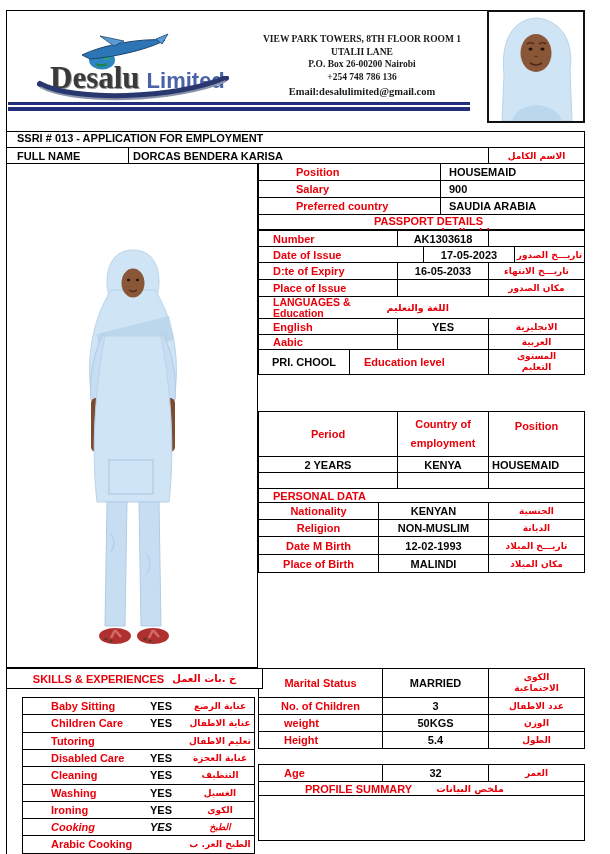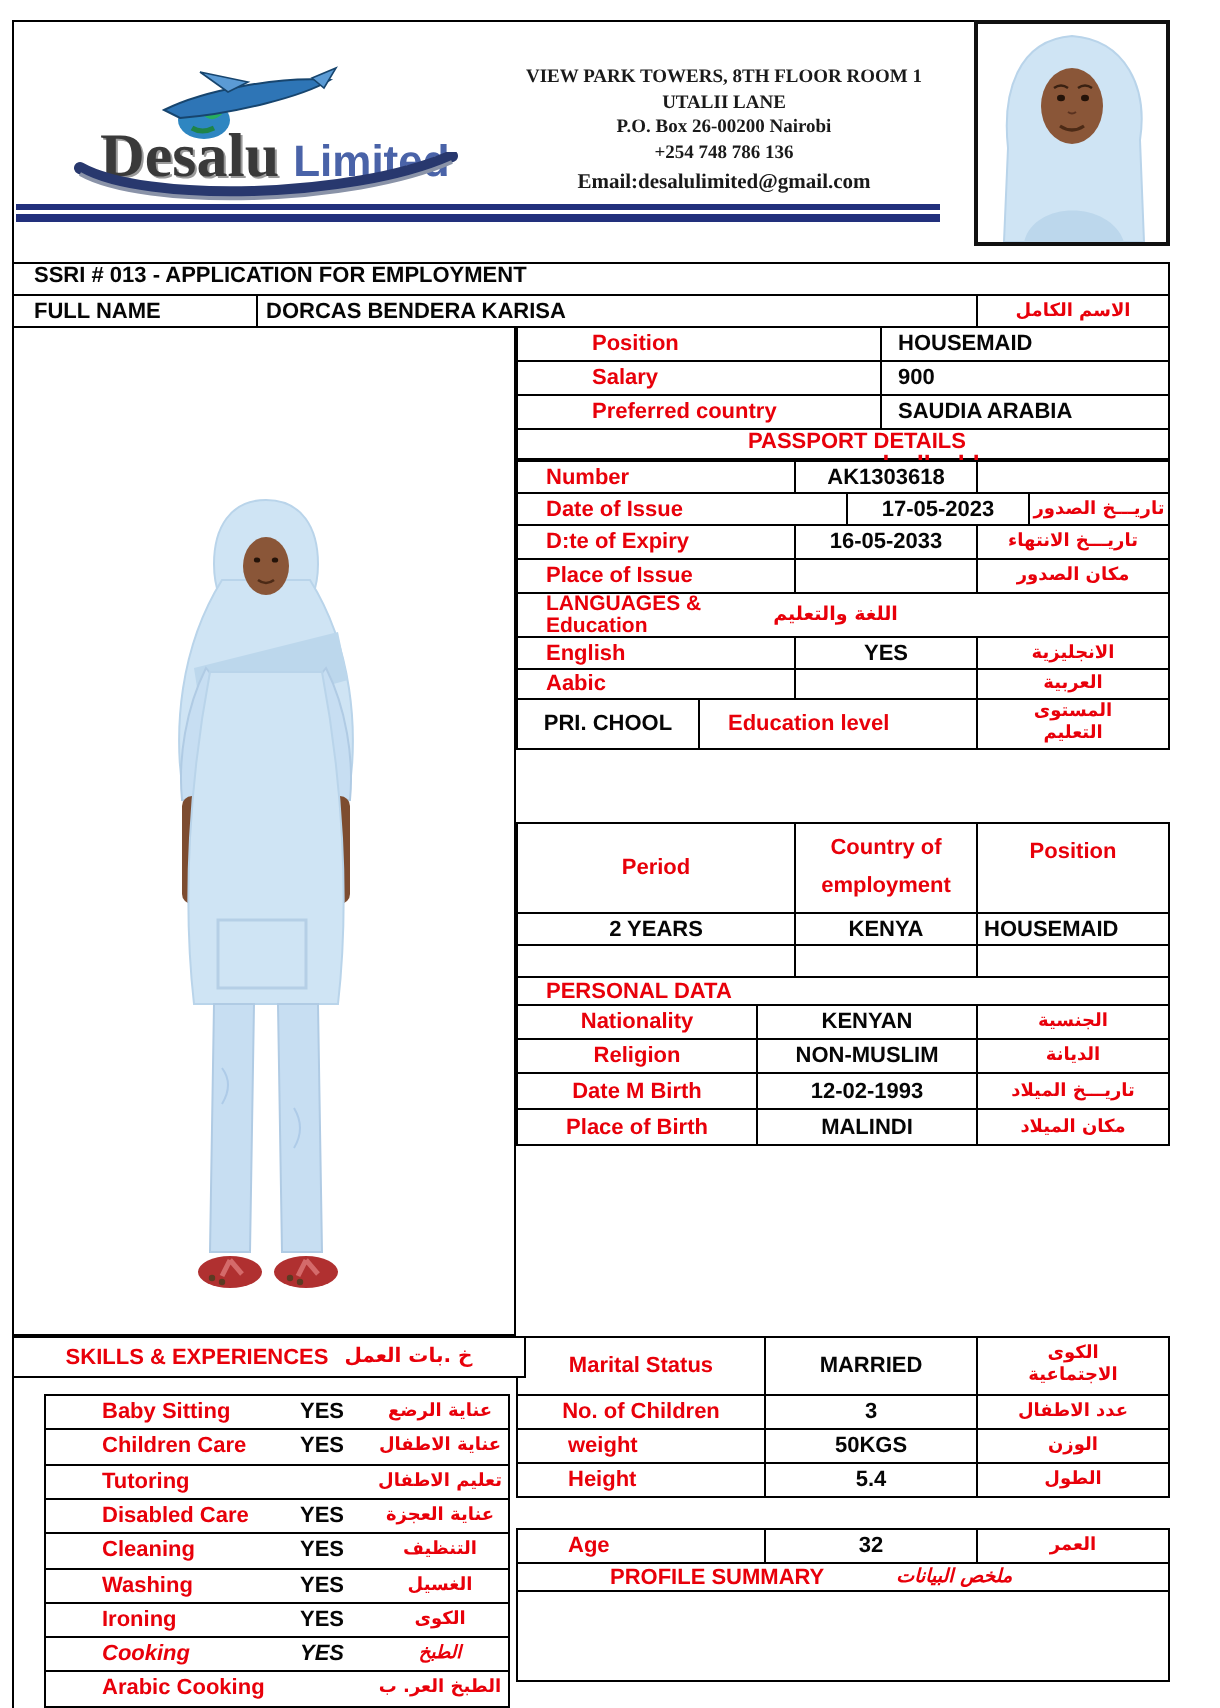--- a/index.html
+++ b/index.html
@@ -388,21 +388,21 @@
       </div>
     <div class="c bdr cen" style="width:106px;">
         <span class="val">32</span>
       </div>
     <div class="c cen" style="flex:1;">
         <span class="ar">العمر</span>
       </div>
   </div>
   <div class="row rrow" style="top:781px;height:15px;align-items:center;">
     <span class="lbl" style="margin-left:46px;">PROFILE SUMMARY</span>
-    <span class="ar" style="margin-left:36px;font-size:9.5px;font-style:italic;">ملخص البيانات</span>
+    <span class="ar" style="margin-left:24px;font-size:9.5px;">ملخص البيانات</span>
   </div>
   <div class="row rrow" style="top:795px;height:46px;">
     <span class="val"></span>
   </div>
 
   <div class="sk-hdr">
     <span class="lbl">SKILLS &amp; EXPERIENCES</span>
     <span class="ar" style="margin-left:8px;font-size:10px;">خ .بات العمل</span>
   </div>
   <div id="skills-rows">

